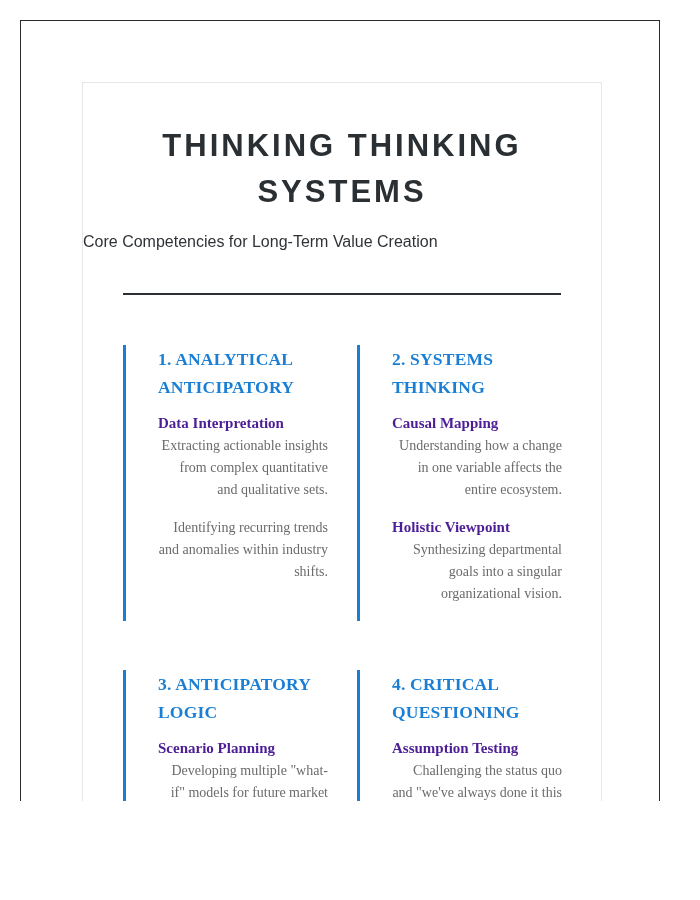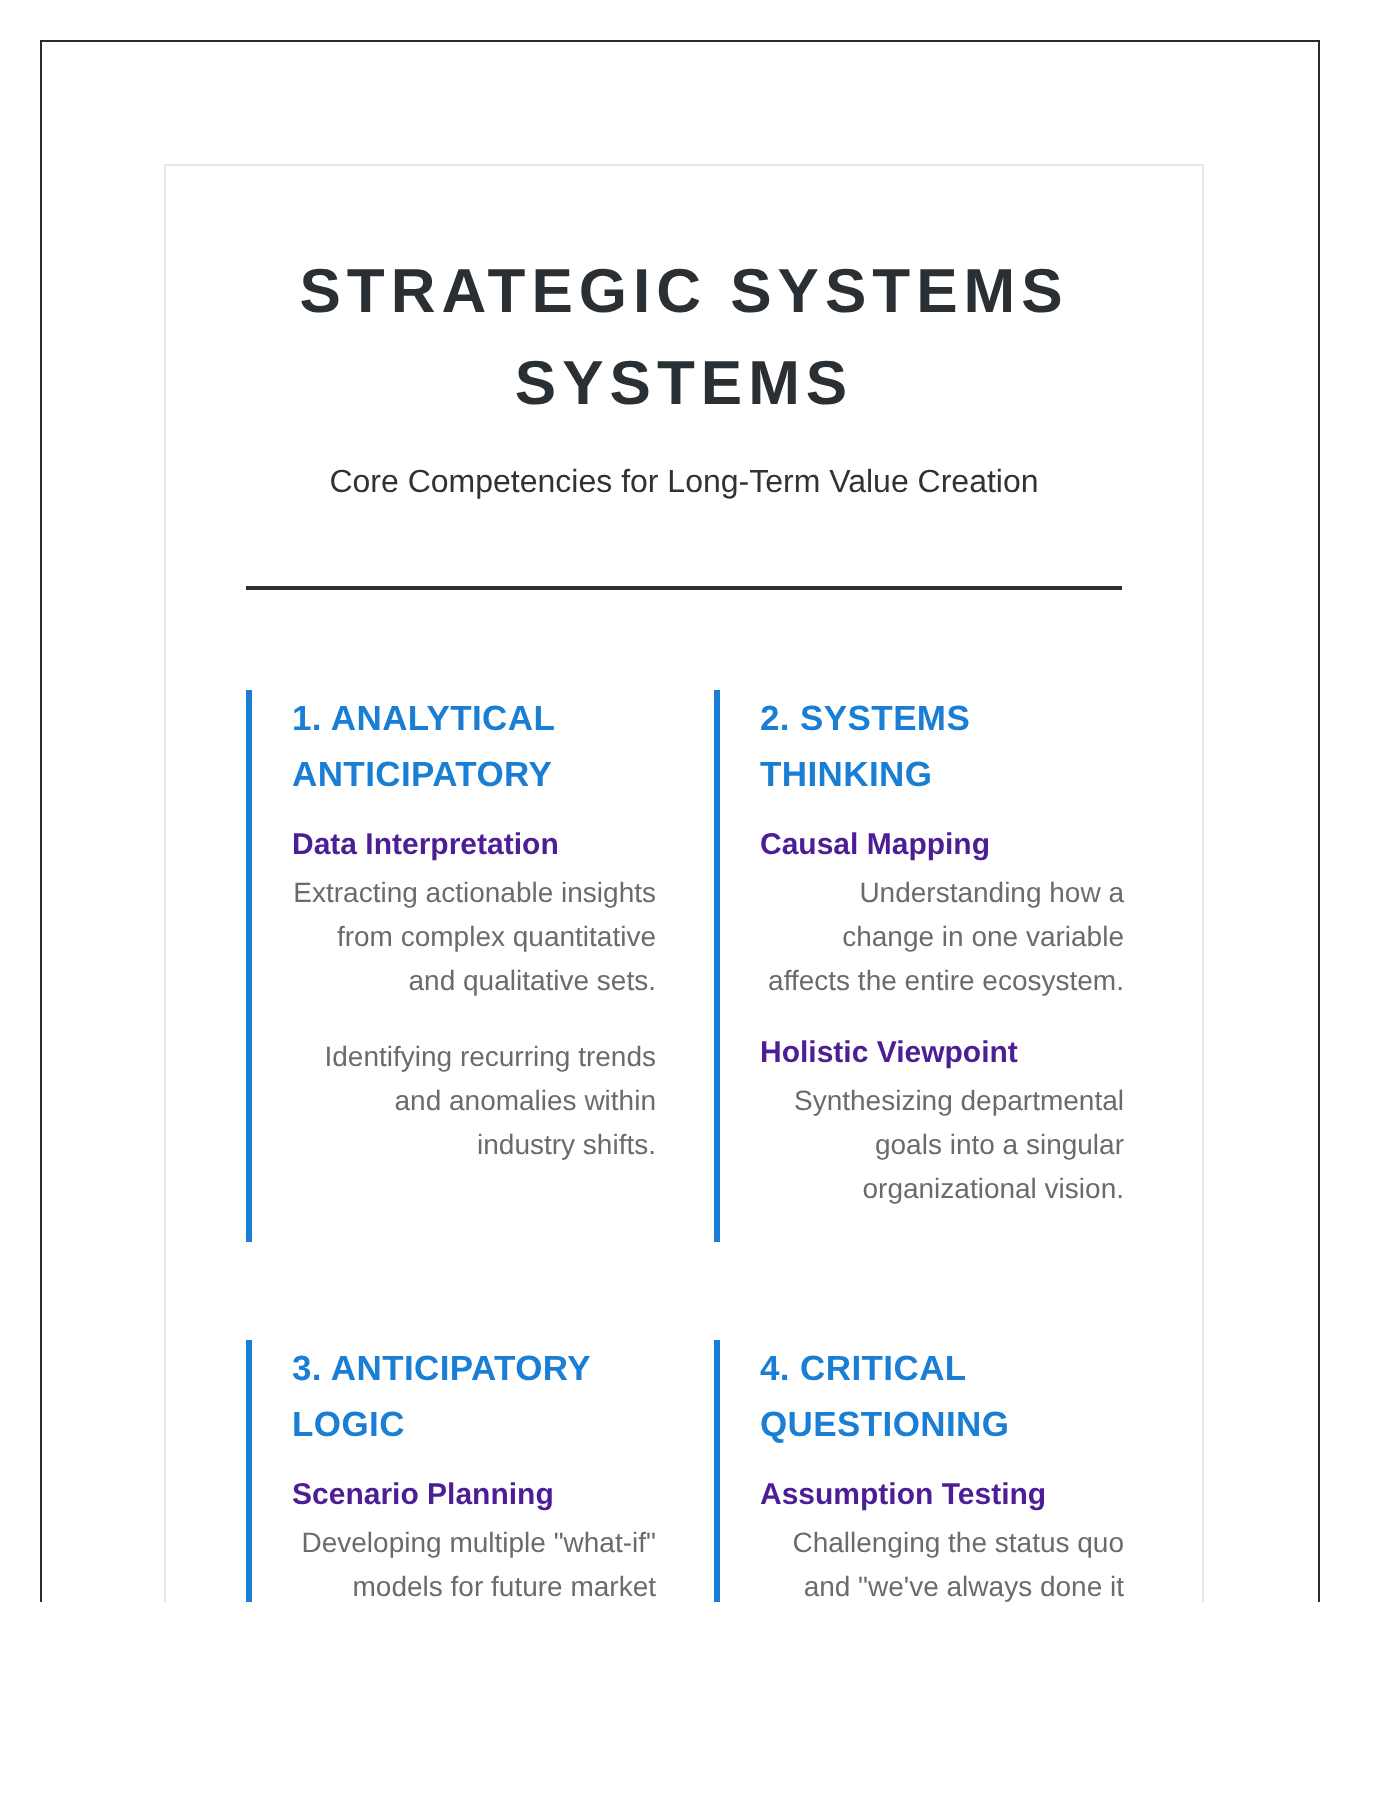--- a/index.html
+++ b/index.html
@@ -51,39 +51,39 @@
       letter-spacing: 3px;
       line-height: 46px;
       color: #2a2f33;
     }
     .title span { display: block; }
     .subtitle {
       position: absolute;
       left: 0;
       top: 150px;
       width: 518px;
-      text-align: center;
       margin: 0;
       font-size: 16px;
       color: #2f3337;
     }
     .divider {
       position: absolute;
       left: 40px;
       top: 210px;
       width: 438px;
       height: 2px;
       background: #2b2f33;
     }
     .section {
       position: absolute;
       width: 205px;
       border-left: 3px solid #1a7fd4;
       box-sizing: border-box;
-      padding-left: 20px;
+      padding-left: 32px;
+      font-family: Liberation Serif, serif;
     }
     .section h2 {
       margin: 0;
       font-size: 17.5px;
       font-weight: bold;
       color: #1a7fd4;
       line-height: 28px;
       letter-spacing: 0.2px;
     }
     .section h2 span { display: block; }
@@ -109,21 +109,21 @@
     #sec-3 { left: 274px; top: 587px; height: 300px; }
   </style>
 </head>
 <body>
 
 <div class="viewport">
   <div class="frame">
     <div class="card">
 
       <h1 class="title">
-        <span>STRATEGIC SYSTEMS</span>
+        <span>THINKING THINKING</span>
         <span>SYSTEMS</span>
       </h1>
 
       <p class="subtitle">Core Competencies for Long-Term Value Creation</p>
 
       <div class="divider"></div>
 
       <section class="section" id="sec-0">
         <h2>
           <span>1. ANALYTICAL</span>

